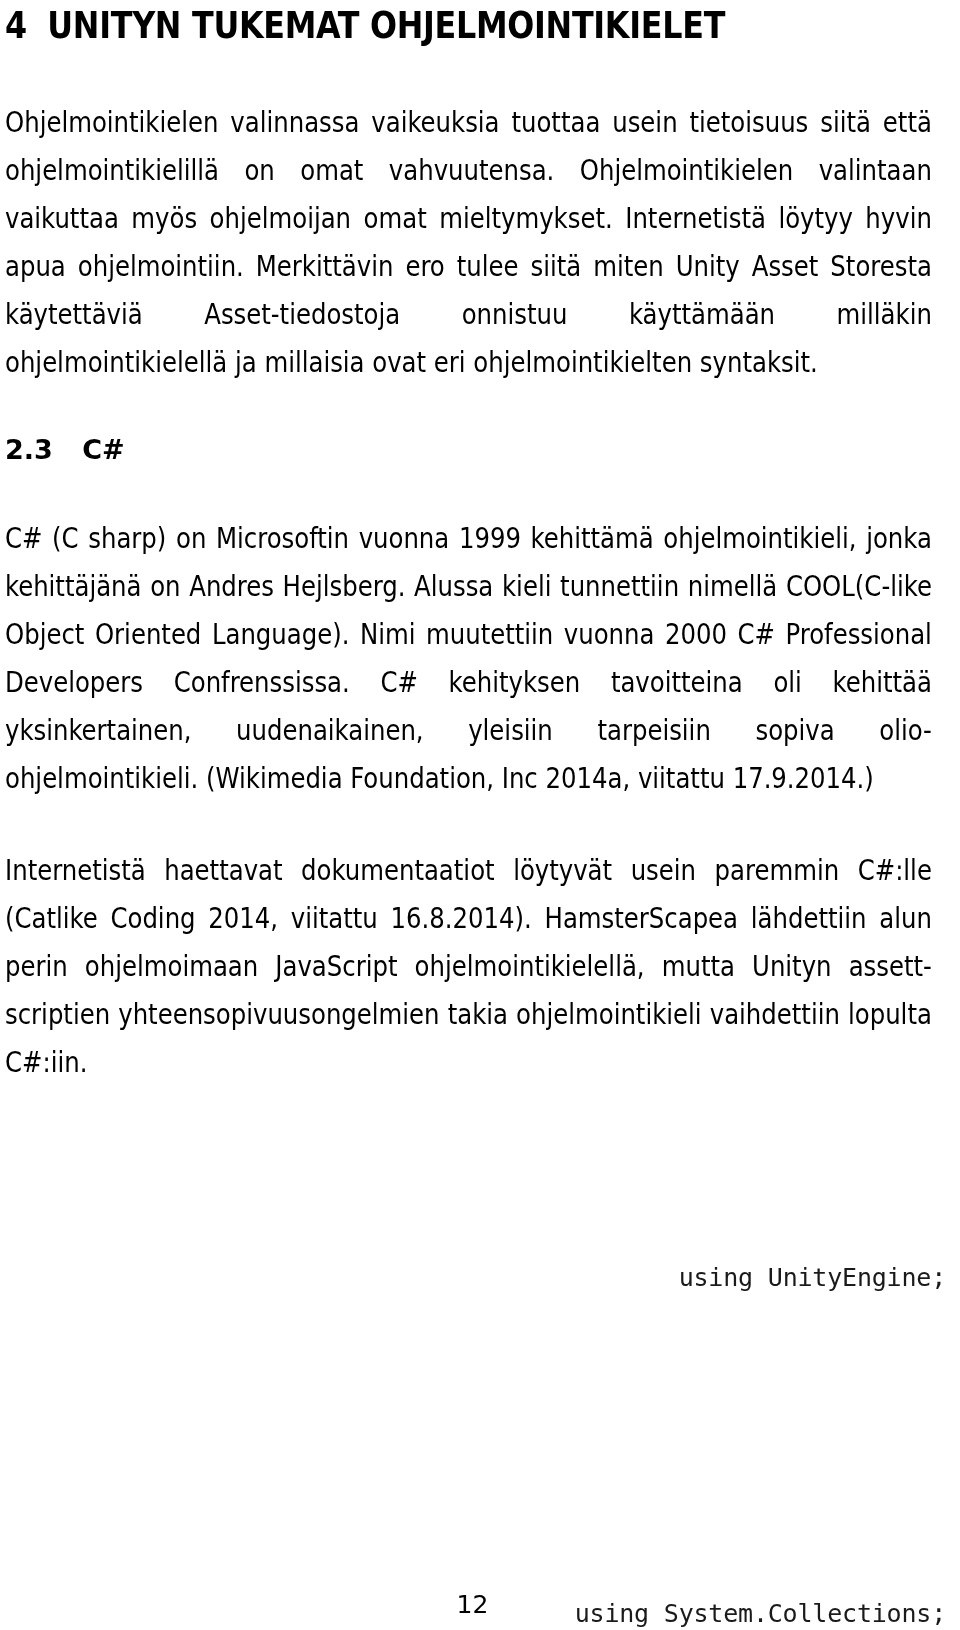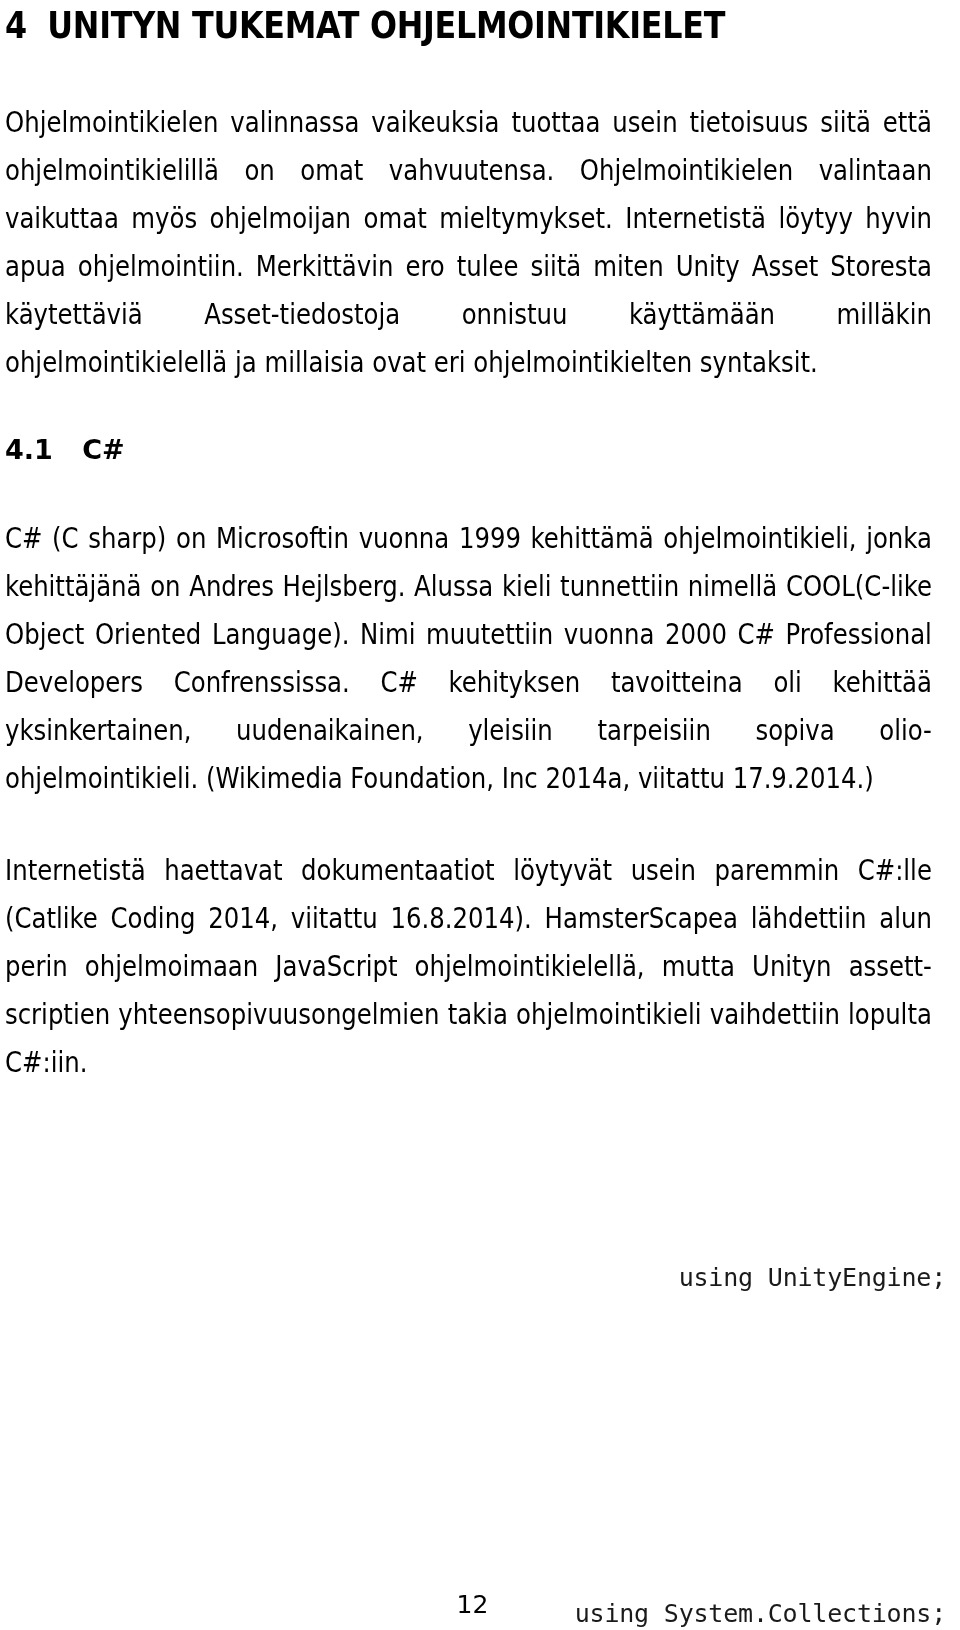--- a/index.html
+++ b/index.html
@@ -114,21 +114,21 @@
     <span class="chapter-title">UNITYN TUKEMAT OHJELMOINTIKIELET</span>
   </h1>
 
   <div class="spacer-lg"></div>
 
   <p class="body-text no-justify-last">Ohjelmointikielen valinnassa vaikeuksia tuottaa usein tietoisuus siitä että ohjelmointikielillä on omat vahvuutensa. Ohjelmointikielen valintaan vaikuttaa myös ohjelmoijan omat mieltymykset. Internetistä löytyy hyvin apua ohjelmointiin. Merkittävin ero tulee siitä miten Unity Asset Storesta käytettäviä Asset-tiedostoja onnistuu käyttämään milläkin ohjelmointikielellä ja millaisia ovat eri ohjelmointikielten syntaksit.</p>
 
   <div class="spacer-md"></div>
 
   <h2 class="section-heading">
-    <span class="sec-num">4.1</span>
+    <span class="sec-num">2.3</span>
     <span>C#</span>
   </h2>
 
   <div class="spacer-md"></div>
 
   <p class="body-text no-justify-last">C# (C sharp) on Microsoftin vuonna 1999 kehittämä ohjelmointikieli, jonka kehittäjänä on Andres Hejlsberg. Alussa kieli tunnettiin nimellä COOL(C-like Object Oriented Language). Nimi muutettiin vuonna 2000 C# Professional Developers Confrenssissa. C# kehityksen tavoitteina oli kehittää yksinkertainen, uudenaikainen, yleisiin tarpeisiin sopiva olio-ohjelmointikieli. (Wikimedia Foundation, Inc 2014a, viitattu 17.9.2014.)</p>
 
   <div class="spacer-md"></div>
 
   <p class="body-text no-justify-last">Internetistä haettavat dokumentaatiot löytyvät usein paremmin C#:lle (Catlike Coding 2014, viitattu 16.8.2014). HamsterScapea lähdettiin alun perin ohjelmoimaan JavaScript ohjelmointikielellä, mutta Unityn assett-scriptien yhteensopivuusongelmien takia ohjelmointikieli vaihdettiin lopulta C#:iin.</p>

